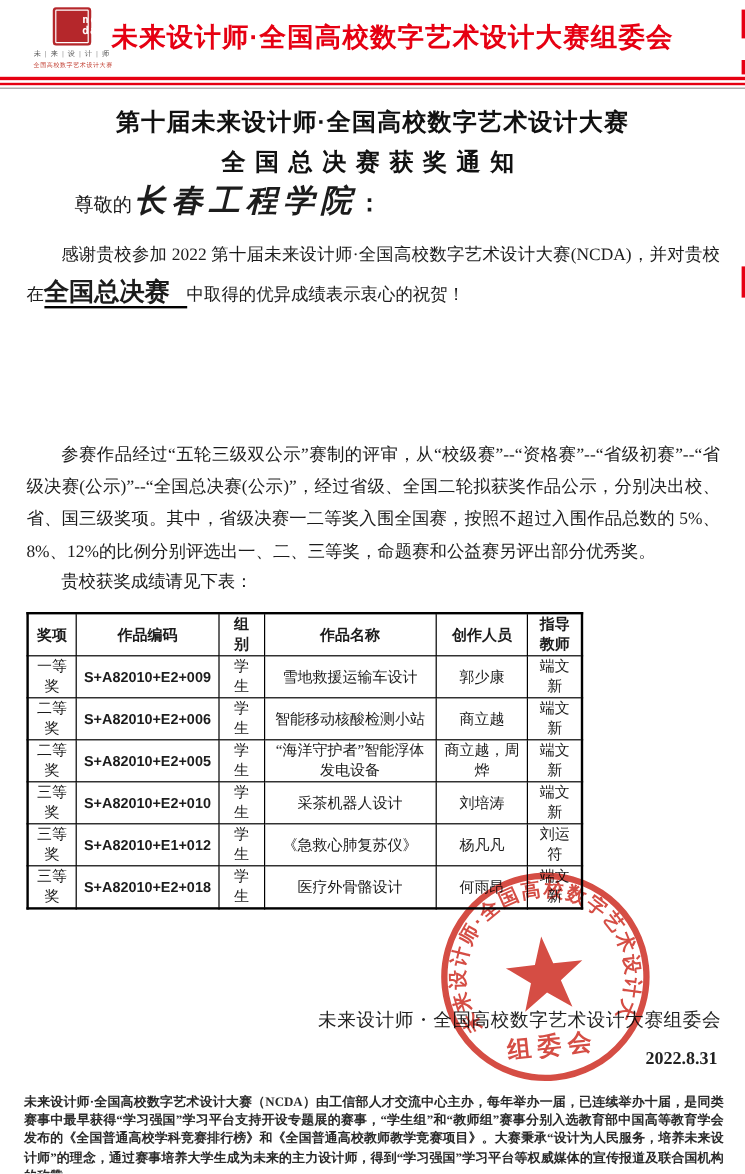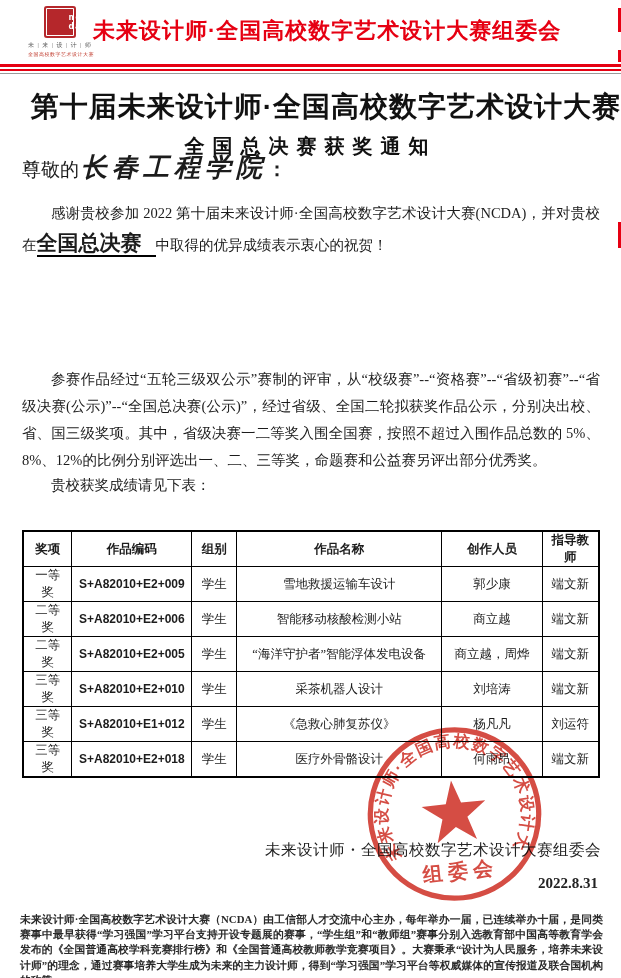--- a/index.html
+++ b/index.html
@@ -21,43 +21,43 @@
 
   .divider{position:absolute;left:0;top:64px;width:621px;height:10px;}
   .divider .r1{height:3px;background:#e60012;}
   .divider .gap{height:2px;background:#fff;}
   .divider .r2{height:2px;background:#e60012;}
   .divider .gray{height:1px;background:#9a9a9a;margin-top:2px;}
 
   
   .doc-title{position:absolute;left:0;top:88px;width:621px;text-align:center;
              font-family:"Liberation Sans","DejaVu Sans",sans-serif;font-weight:bold;color:#111;}
-  .doc-title .l1{font-size:28px;letter-spacing:1px;text-align:right;}
+  .doc-title .l1{font-size:20px;letter-spacing:1px;}
   .doc-title .l2{font-size:20px;letter-spacing:8px;margin-top:7px;}
 
   
   .salutation{position:absolute;left:22px;top:150px;display:flex;align-items:baseline;}
-  .salutation .prefix{font-size:19px;}
+  .salutation .prefix{font-size:16px;margin-left:40px;}
   .salutation .school{font-size:26px;font-weight:bold;font-style:italic;letter-spacing:5px;
                       font-family:"Liberation Serif","DejaVu Serif",serif;margin-left:2px;}
   .salutation .colon{font-size:20px;font-weight:bold;}
 
   
   .para{position:absolute;left:22px;width:578px;font-size:14.5px;line-height:27px;
         text-align:justify;color:#1c1c1c;}
   .para.indent{text-indent:2em;}
   #p1{top:198px;line-height:30px;}
   .hl{font-family:Liberation Serif, serif;font-size:21px;font-weight:bold;
       border-bottom:2px solid #000;padding-right:14px;padding-bottom:0;}
   #p2{top:280px;}
   #p3{top:366px;}
   #p4{top:472px;}
 
   
-  .awards{position:absolute;left:22px;top:530px;width:578px;border-collapse:collapse;
+  .awards{position:absolute;left:22px;top:510px;width:464px;border-collapse:collapse;
           font-size:12.5px;}
   .awards th,.awards td{border:1px solid #000;padding:0 6px;height:26px;vertical-align:middle;}
   .awards th{font-family:"Liberation Sans","DejaVu Sans",sans-serif;font-weight:bold;
              text-align:center;height:28px;}
   .awards td{text-align:center;}
   .awards td.code{font-family:"Liberation Sans","DejaVu Sans",sans-serif;font-weight:600;font-size:12px;}
   .awards td.left{text-align:center;}
   .awards{border:2px solid #000;}
 
   

